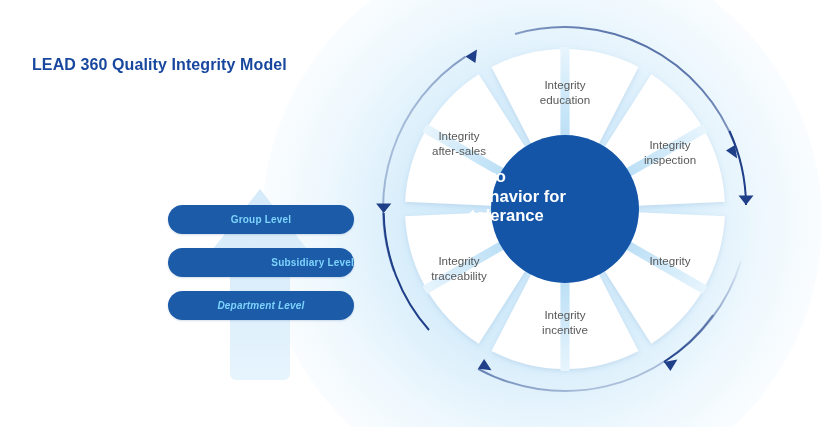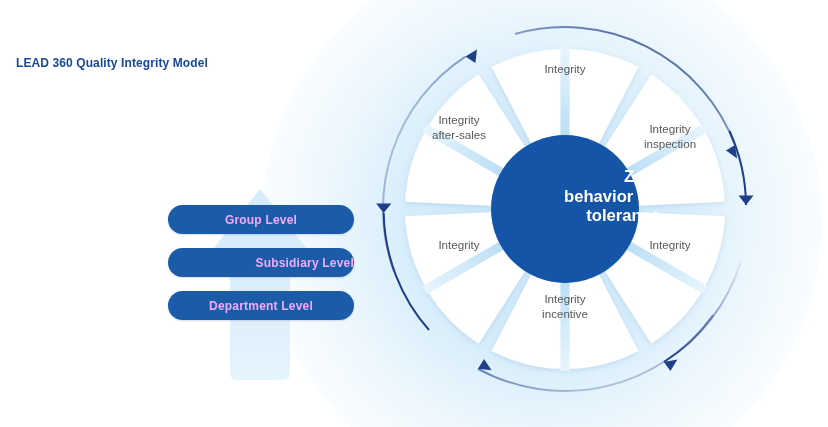--- a/index.html
+++ b/index.html
@@ -23,65 +23,66 @@
         rgba(208,234,250,0.85) 34%,
         rgba(225,242,252,0.55) 56%,
         rgba(240,249,254,0.22) 74%,
         rgba(255,255,255,0) 86%);
     pointer-events:none;
   }
 
   
   .title{
     position:absolute;
-    left:16px;top:56px;
-    font-size:12px;
+    left:32px;top:56px;
+    font-size:16px;
     font-weight:bold;
     color:#18479E;
     letter-spacing:.1px;
     white-space:nowrap;
   }
 
   
   .left-block{position:absolute;left:150px;top:175px;width:220px;height:215px;}
   .up-arrow-shape{position:absolute;left:0;top:0;width:220px;height:215px;}
   .pill{
     position:absolute;
     left:18px;
     width:186px;height:29px;
     border-radius:15px;
     background:#1B5BA8;
-    color:#f0abfc;
-    font-size:12px;
+    color:#7dd3fc;
+    font-size:10px;
     font-weight:bold;
     display:flex;align-items:center;justify-content:center;
     letter-spacing:.2px;
     box-shadow:0 1px 2px rgba(20,70,140,.18);
     white-space:nowrap;
   }
   .pill-0{top:30px;}
   .pill-1{top:73px;justify-content:flex-end;}
-  .pill-2{top:116px;}
+  .pill-2{top:116px;font-style:italic;}
 
   
   .wheel{position:absolute;left:372px;top:16px;width:386px;height:386px;}
   .wheel svg{display:block;}
 
   .seg-label{
     position:absolute;
     text-align:center;
     font-size:11.6px;
     color:#585858;
     line-height:14.6px;
     white-space:nowrap;
     pointer-events:none;
+    margin-top:16px;
   }
   .center-text{
     position:absolute;
-    text-align:right;
+    text-align:left;
     color:#ffffff;
     font-size:16.6px;
     font-weight:bold;
     line-height:19.5px;
     white-space:nowrap;
     pointer-events:none;
   }
 </style>
 </head>
 <body>
@@ -210,38 +211,40 @@
           <path d="M -136.0 121.0 A 182 182 0 0 1 -181.3 4.0" stroke="#1F3F88"></path>
           <path d="M -181.3 4.0 l 7.6 9.6 l -15.2 0 z" fill="#1F3F88" stroke="none" transform="rotate(180 -181.3 4.0)"></path>
         </g>
 
         <circle cx="0" cy="0" r="74" fill="#1455A8"></circle>
       </g>
     </svg>
 
     <div class="seg-label" style="left:141px;top:46px;width:104px;">
       <div>Integrity</div>
+      <div>education</div>
     </div>
 
     <div class="seg-label" style="left:245px;top:106px;width:106px;">
       <div>Integrity</div>
       <div>inspection</div>
     </div>
 
     <div class="seg-label" style="left:245px;top:222px;width:106px;">
       <div>Integrity</div>
     </div>
 
     <div class="seg-label" style="left:141px;top:276px;width:104px;">
       <div>Integrity</div>
       <div>incentive</div>
     </div>
 
     <div class="seg-label" style="left:33px;top:222px;width:108px;">
       <div>Integrity</div>
+      <div>traceability</div>
     </div>
 
     <div class="seg-label" style="left:33px;top:97px;width:108px;">
       <div>Integrity</div>
       <div>after-sales</div>
     </div>
 
     <div class="center-text" style="left:98px;top:151px;width:190px;">
       <div>Zero</div>
       <div>behavior for</div>

